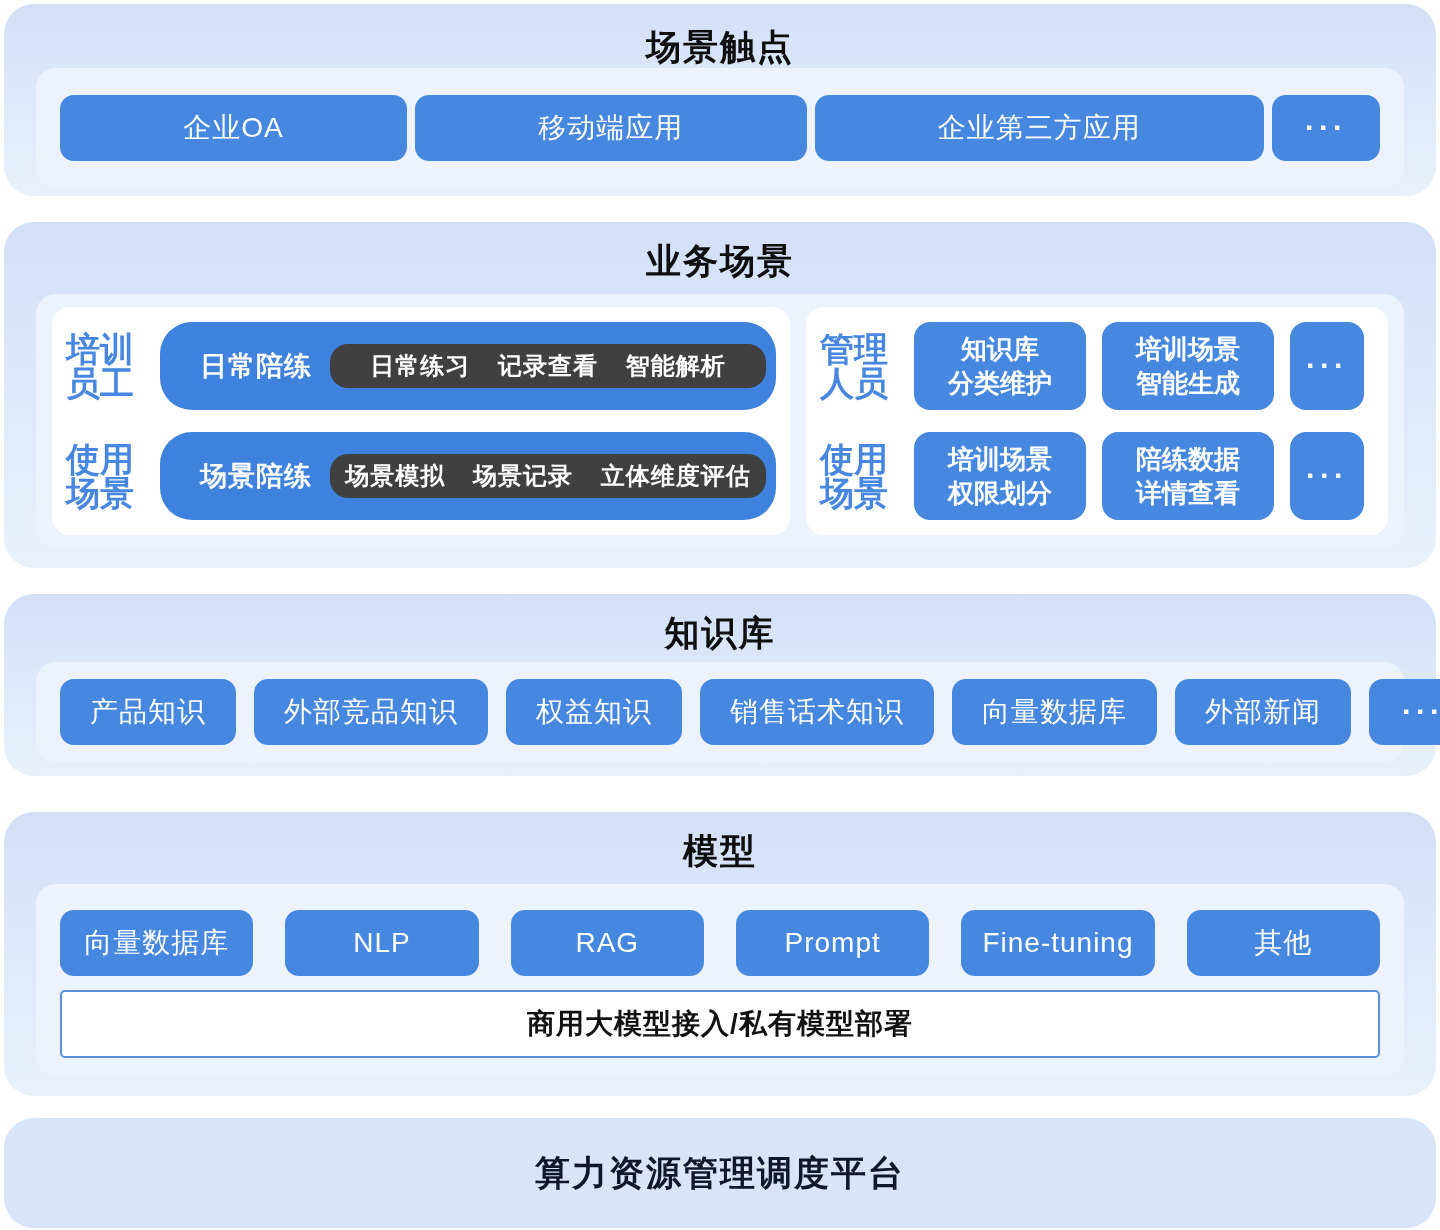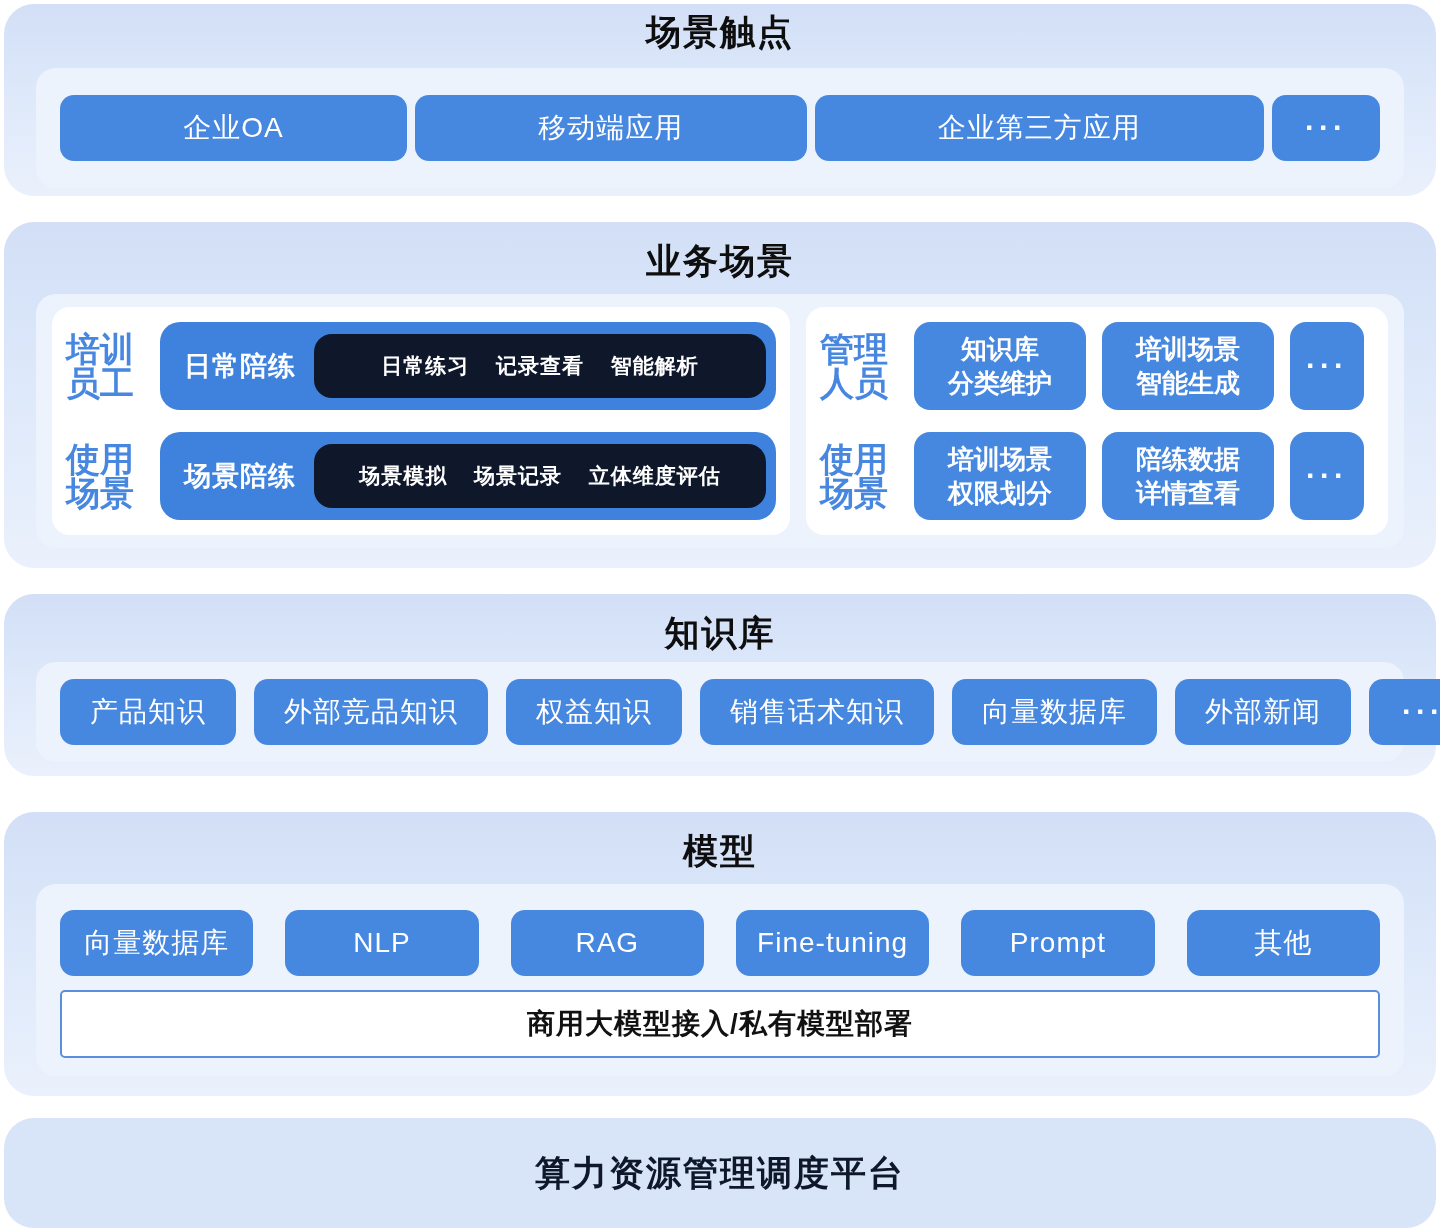--- a/index.html
+++ b/index.html
@@ -12,21 +12,21 @@
          background:#8298e0;border-radius:30px;z-index:-1;}
 
   #layer-touchpoints{top:4px;height:192px;}
   #layer-business{top:222px;height:346px;}
   #layer-knowledge{top:594px;height:182px;}
   #layer-model{top:812px;height:284px;}
   #layer-platform{top:1118px;height:110px;background:#d8e5f9;
          display:flex;align-items:center;justify-content:center;}
 
   .layer-title{text-align:center;font-size:35px;font-weight:700;color:#0e0e0e;
-         letter-spacing:2px;padding-top:5px;}
+         letter-spacing:2px;padding-top:20px;}
   #layer-business .layer-title,#layer-knowledge .layer-title,#layer-model .layer-title{padding-top:16px;}
   .platform-title{font-size:35px;font-weight:700;color:#0f172a;letter-spacing:2px;}
 
   .inner-panel{position:absolute;left:32px;right:32px;background:#edf3fd;border-radius:20px;box-sizing:border-box;}
   #panel-touchpoints{top:64px;bottom:8px;display:flex;align-items:center;gap:8px;padding:11px 24px;}
   #panel-business{top:72px;bottom:20px;display:flex;gap:16px;padding:13px 16px;}
   #panel-knowledge{top:68px;bottom:14px;display:flex;align-items:center;gap:18px;padding:8px 24px;}
   #panel-model{top:72px;bottom:20px;display:flex;flex-direction:column;padding:26px 24px 14px;}
 
   .btn{background:#4687df;color:#ffffff;display:flex;align-items:center;justify-content:center;
@@ -38,25 +38,25 @@
   .ellipsis{font-weight:700;font-size:30px;letter-spacing:4px;line-height:1;}
 
   .white-group{background:#ffffff;border-radius:18px;padding:10px 14px;
        display:flex;flex-direction:column;gap:12px;box-sizing:border-box;}
   #group-left{flex:0 0 738px;}
   #group-right{flex:1 1 auto;}
 
   .brow{display:flex;align-items:center;gap:16px;flex:1;}
   .role-label{white-space:pre-line;color:#4787e0;font-size:34px;font-weight:700;
        line-height:34px;flex:0 0 78px;}
-  .pill{flex:1;background:#3e82de;border-radius:20px;height:88px;display:flex;align-items:center;
-       gap:18px;padding:0 10px 0 24px;box-sizing:border-box;}
+  .pill{flex:1;background:#3e82de;border-radius:32px;height:88px;display:flex;align-items:center;
+       gap:18px;padding:0 10px 0 40px;box-sizing:border-box;}
   .pill-label{color:#ffffff;font-size:27px;font-weight:600;white-space:nowrap;letter-spacing:1px;}
-  .pill-inner{flex:1;background:#0f172a;border-radius:18px;height:64px;display:flex;align-items:center;
-       justify-content:center;color:#ffffff;font-size:21px;font-weight:600;word-spacing:20px;letter-spacing:1px;}
+  .pill-inner{flex:1;background:#404040;border-radius:18px;height:44px;display:flex;align-items:center;
+       justify-content:center;color:#ffffff;font-size:24px;font-weight:600;word-spacing:20px;letter-spacing:1px;}
 
   .btn2{flex:0 0 172px;height:88px;border-radius:16px;background:#4687df;color:#ffffff;
        font-size:26px;font-weight:600;line-height:34px;white-space:pre-line;text-align:center;
        display:flex;align-items:center;justify-content:center;}
   .btn2.dots2{flex:0 0 74px;}
 
   .model-row{display:flex;gap:32px;}
   .model-row .btn{flex:1 1 0;}
   .model-bar{margin-top:14px;height:68px;background:#ffffff;border:2px solid #5b8fde;border-radius:5px;
        display:flex;align-items:center;justify-content:center;font-size:28px;font-weight:700;
@@ -145,22 +145,22 @@
     </div>
   </section>
 
   <section class="layer has-shadow" id="layer-model">
     <div class="layer-title">模型</div>
     <div class="inner-panel" id="panel-model">
       <div class="model-row">
         <div class="btn">向量数据库</div>
         <div class="btn">NLP</div>
         <div class="btn">RAG</div>
+        <div class="btn">Prompt</div>
         <div class="btn">Fine-tuning</div>
-        <div class="btn">Prompt</div>
         <div class="btn">其他</div>
       </div>
       <div class="model-bar">商用大模型接入/私有模型部署</div>
     </div>
   </section>
 
   <section class="layer" id="layer-platform">
     <div class="platform-title">算力资源管理调度平台</div>
   </section>
 

